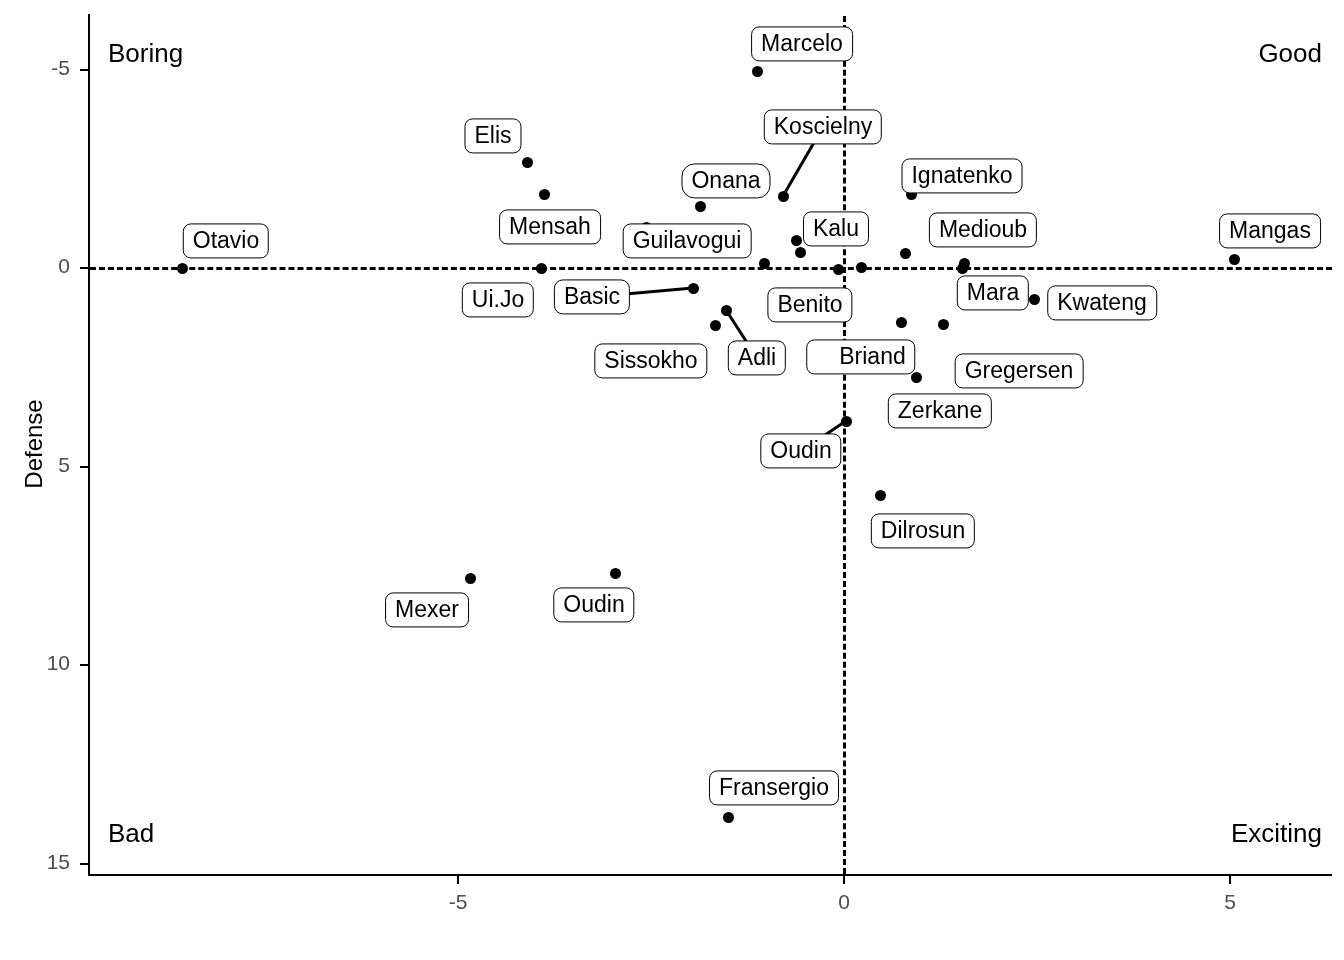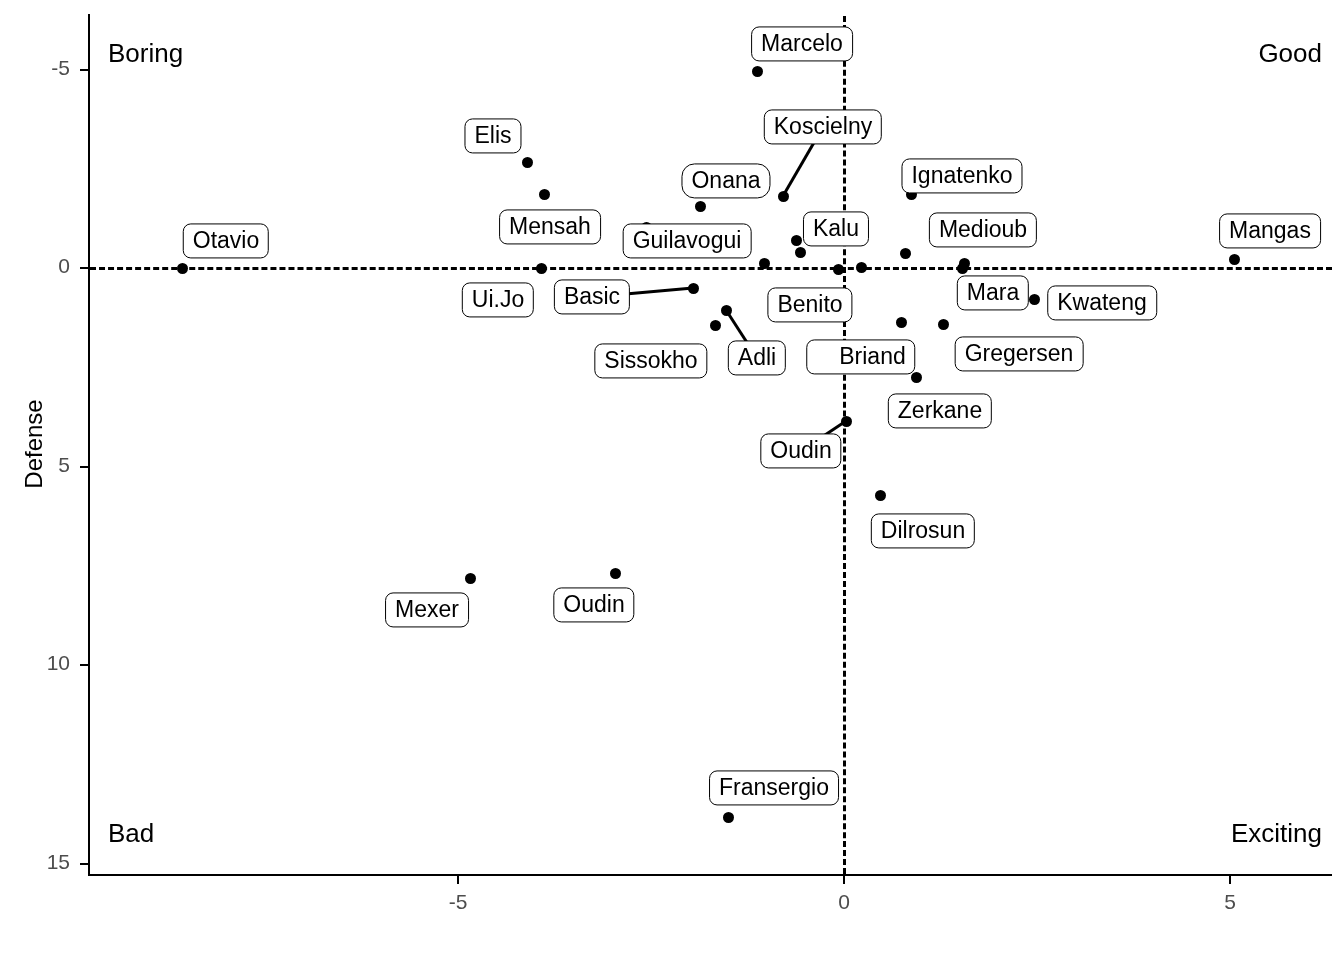--- a/index.html
+++ b/index.html
@@ -181,34 +181,34 @@
       <div class="point" style="left: 838px; top: 269px;"></div>
       <div class="point" style="left: 861px; top: 267px;"></div>
       <div class="point" style="left: 962px; top: 268px;"></div>
       <div class="point" style="left: 800px; top: 252px;"></div>
     </div>
   <div id="labels-layer">
       <div class="plabel" style="left: 226px; top: 241px;">Otavio</div>
       <div class="plabel" style="left: 493px; top: 136px;">Elis</div>
       <div class="plabel" style="left: 550px; top: 227px;">Mensah</div>
       <div class="plabel" style="left: 498px; top: 300px;">Ui.Jo</div>
-      <div class="plabel" style="left: 592px; top: 297px;">Basic</div>
+      <div class="plabel" style="left: 592px; top: 297px; border-radius: 9px;">Basic</div>
       <div class="plabel" style="left: 687px; top: 241px; text-align: right;">Guilavogui</div>
       <div class="plabel" style="left: 726px; top: 181px; border-radius: 13px;">Onana</div>
       <div class="plabel" style="left: 802px; top: 44px;">Marcelo</div>
       <div class="plabel" style="left: 823px; top: 127px;">Koscielny</div>
       <div class="plabel" style="left: 651px; top: 361px;">Sissokho</div>
       <div class="plabel" style="left: 757px; top: 358px;">Adli</div>
       <div class="plabel" style="left: 810px; top: 305px;">Benito</div>
       <div class="plabel" style="left: 836px; top: 229px;">Kalu</div>
       <div class="plabel" style="left: 962px; top: 168px; margin-top: 8px;">Ignatenko</div>
       <div class="plabel" style="left: 983px; top: 230px;">Medioub</div>
       <div class="plabel" style="left: 993px; top: 293px;">Mara</div>
       <div class="plabel" style="left: 1102px; top: 303px;">Kwateng</div>
-      <div class="plabel" style="left: 1019px; top: 354px;">Gregersen</div>
+      <div class="plabel" style="left: 1019px; top: 371px;">Gregersen</div>
       <div class="plabel" style="left: 861px; top: 357px; padding-left: 32px;">Briand</div>
       <div class="plabel" style="left: 940px; top: 411px;">Zerkane</div>
       <div class="plabel" style="left: 801px; top: 451px;">Oudin</div>
       <div class="plabel" style="left: 1270px; top: 231px;">Mangas</div>
       <div class="plabel" style="left: 923px; top: 531px;">Dilrosun</div>
       <div class="plabel" style="left: 427px; top: 610px;">Mexer</div>
       <div class="plabel" style="left: 594px; top: 605px;">Oudin</div>
       <div class="plabel" style="left: 774px; top: 788px;">Fransergio</div>
     </div>
 

